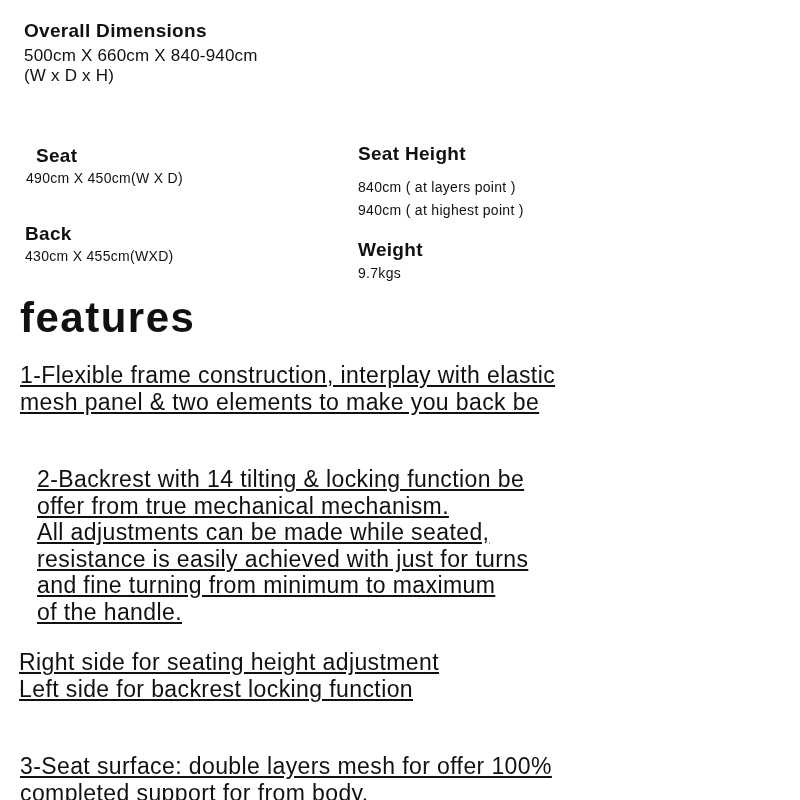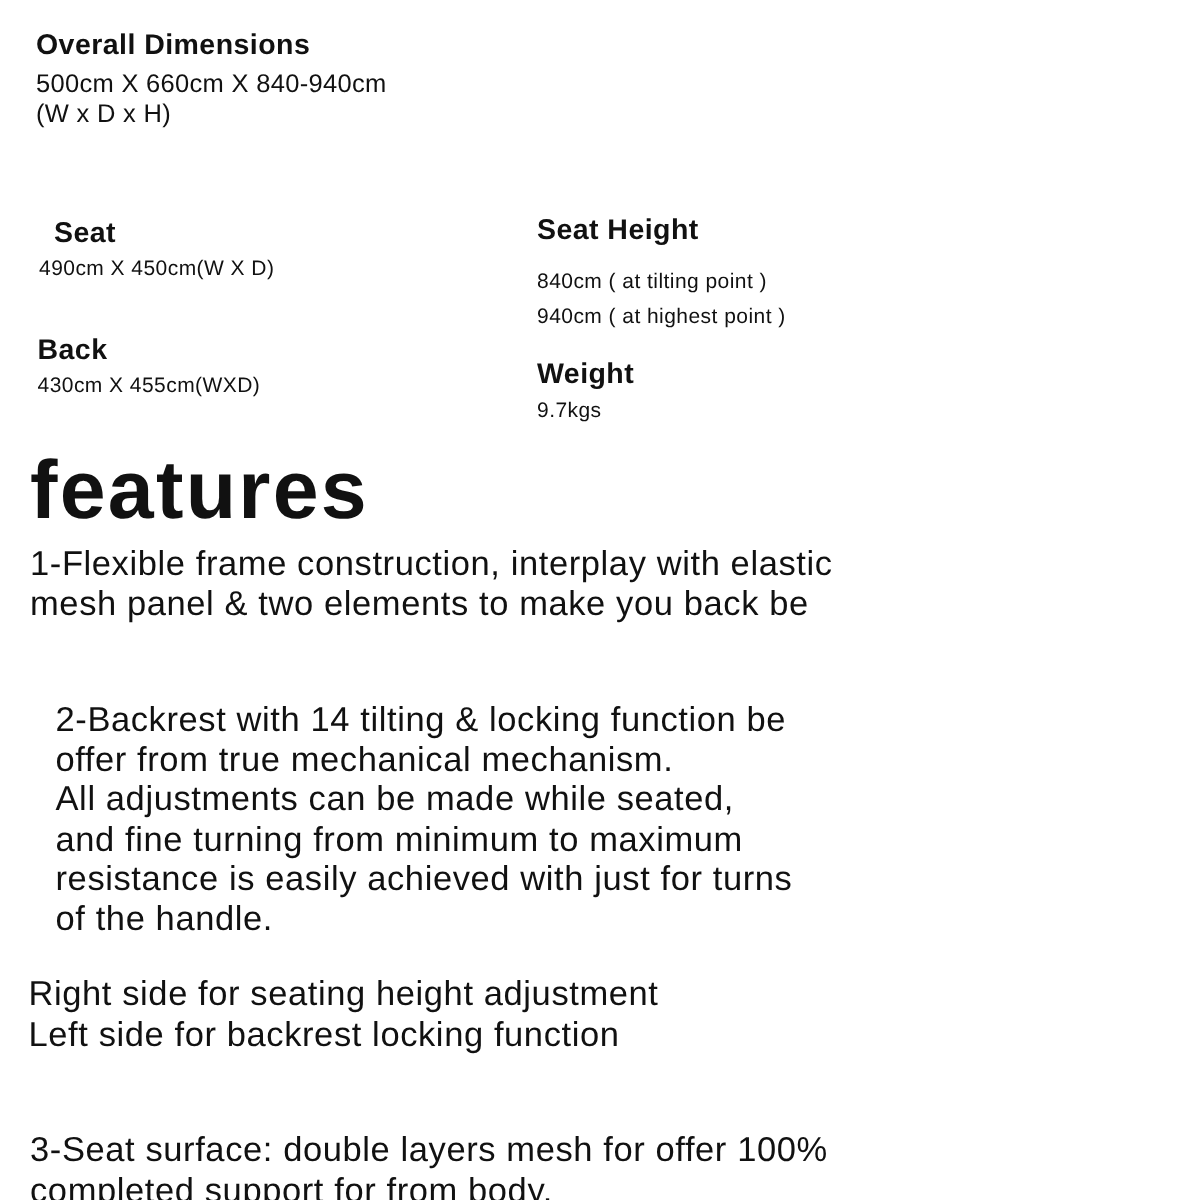--- a/index.html
+++ b/index.html
@@ -1,56 +1,56 @@
 <!DOCTYPE html>
 <html><head>
 <meta charset="utf-8">
 <style>
   html, body { margin: 0; padding: 0; background: #ffffff; }
   body { width: 800px; height: 800px; position: relative; overflow: hidden; color: #111111; font-family: "Liberation Sans", sans-serif; }
   .abs { position: absolute; white-space: nowrap; }
   .h-small { font-weight: bold; font-size: 19px; letter-spacing: 0.3px; }
   .t-small { font-size: 17px; line-height: 20px; letter-spacing: 0.2px; }
   .t-mid { font-size: 14px; line-height: 23px; letter-spacing: 0.3px; }
-  .h-big { font-weight: bold; font-size: 55px; letter-spacing: 1.5px; text-align: center; }
-  .t-body { font-size: 23px; line-height: 26.5px; letter-spacing: 0.4px; }
+  .h-big { font-weight: bold; font-size: 42px; letter-spacing: 1.5px; text-align: center; }
+  .t-body { font-size: 23px; line-height: 26.5px; letter-spacing: 0.4px; text-decoration: underline; }
 </style>
 </head>
 <body>
 
 <div class="abs h-small" style="left:24px; top:20px;">Overall Dimensions</div>
 <div class="abs t-small" style="left:24px; top:46px;">500cm X 660cm X 840-940cm</div>
 <div class="abs t-small" style="left:24px; top:66px;">(W x D x H)</div>
 
 <div class="abs h-small" style="left:36px; top:145px;">Seat</div>
 <div class="abs t-mid" style="left:26px; top:167px;">490cm X 450cm(W X D)</div>
 
 <div class="abs h-small" style="left:25px; top:223px;">Back</div>
 <div class="abs t-mid" style="left:25px; top:245px;">430cm X 455cm(WXD)</div>
 
 <div class="abs h-small" style="left:358px; top:143px;">Seat Height</div>
-<div class="abs t-mid" style="left:358px; top:176px;">840cm ( at tilting point )</div>
+<div class="abs t-mid" style="left:358px; top:176px;">840cm ( at layers point )</div>
 <div class="abs t-mid" style="left:358px; top:199px;">940cm ( at highest point )</div>
 
 <div class="abs h-small" style="left:358px; top:239px;">Weight</div>
 <div class="abs t-mid" style="left:358px; top:262px;">9.7kgs</div>
 
 <div class="abs h-big" style="left:20px; top:294px;">features</div>
 
 <div class="abs" style="left:20px; top:362px;">
   <div class="t-body">1-Flexible frame construction, interplay with elastic</div>
   <div class="t-body">mesh panel &amp; two elements to make you back be</div>
 </div>
 
 <div class="abs" style="left:20px; top:466px;margin-left:17px;">
   <div class="t-body">2-Backrest with 14  tilting &amp; locking function be</div>
   <div class="t-body">offer from true mechanical mechanism.</div>
   <div class="t-body">All adjustments can be made while seated,</div>
+  <div class="t-body">resistance is easily achieved with just for turns</div>
   <div class="t-body">and fine turning from minimum to maximum</div>
-  <div class="t-body">resistance is easily achieved with just for turns</div>
   <div class="t-body">of the handle.</div>
 </div>
 
 <div class="abs" style="left:19px; top:649px;">
   <div class="t-body">Right side for seating height adjustment</div>
   <div class="t-body">Left side for backrest locking function</div>
 </div>
 
 <div class="abs" style="left:20px; top:740px;margin-top:13px;">
   <div class="t-body">3-Seat surface: double layers mesh for offer 100%</div>

